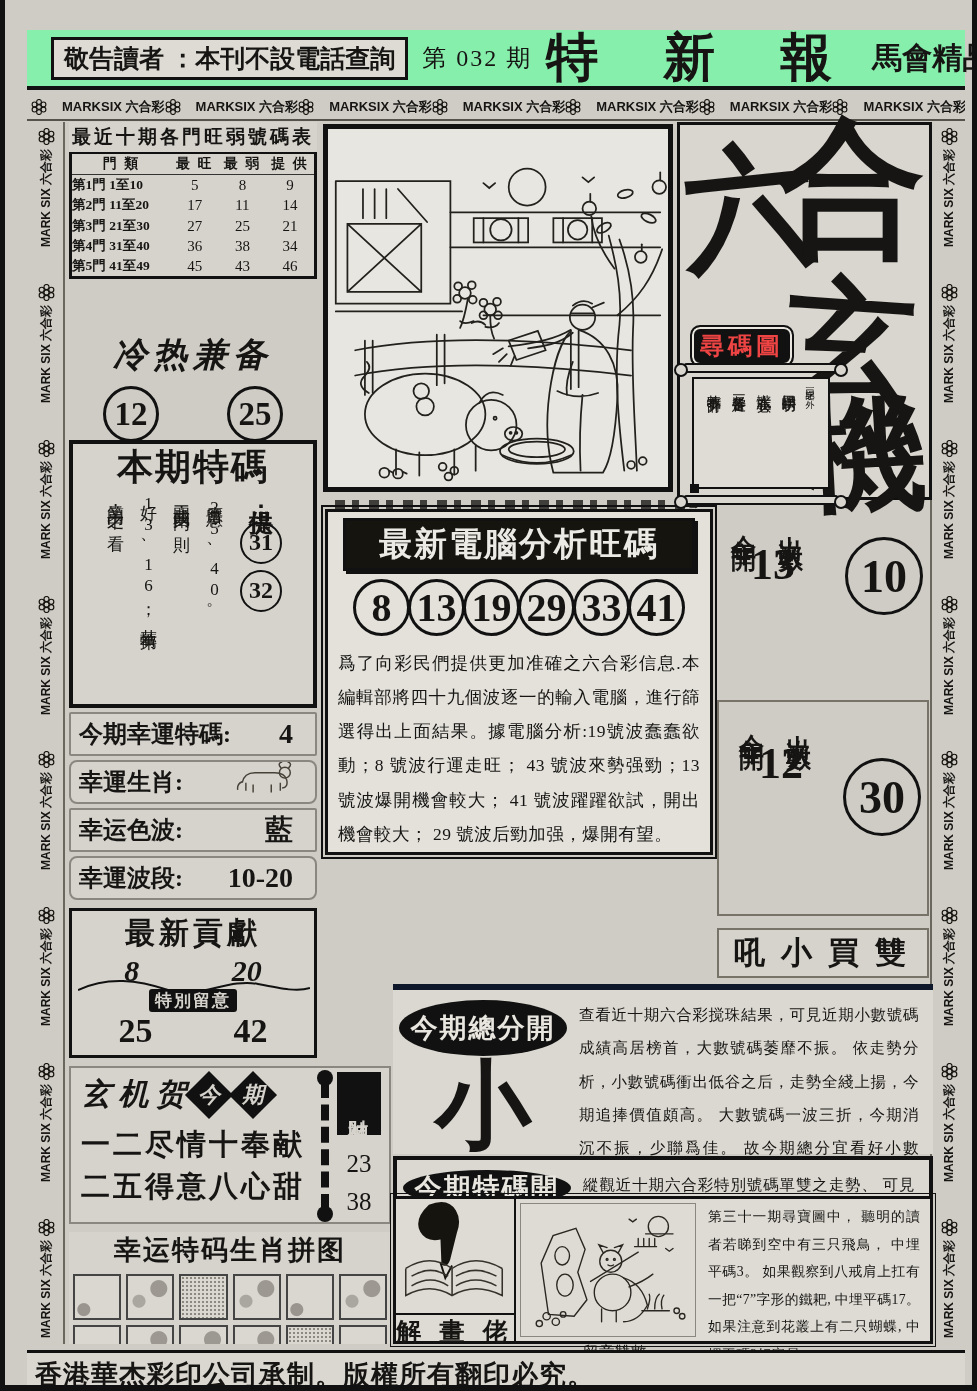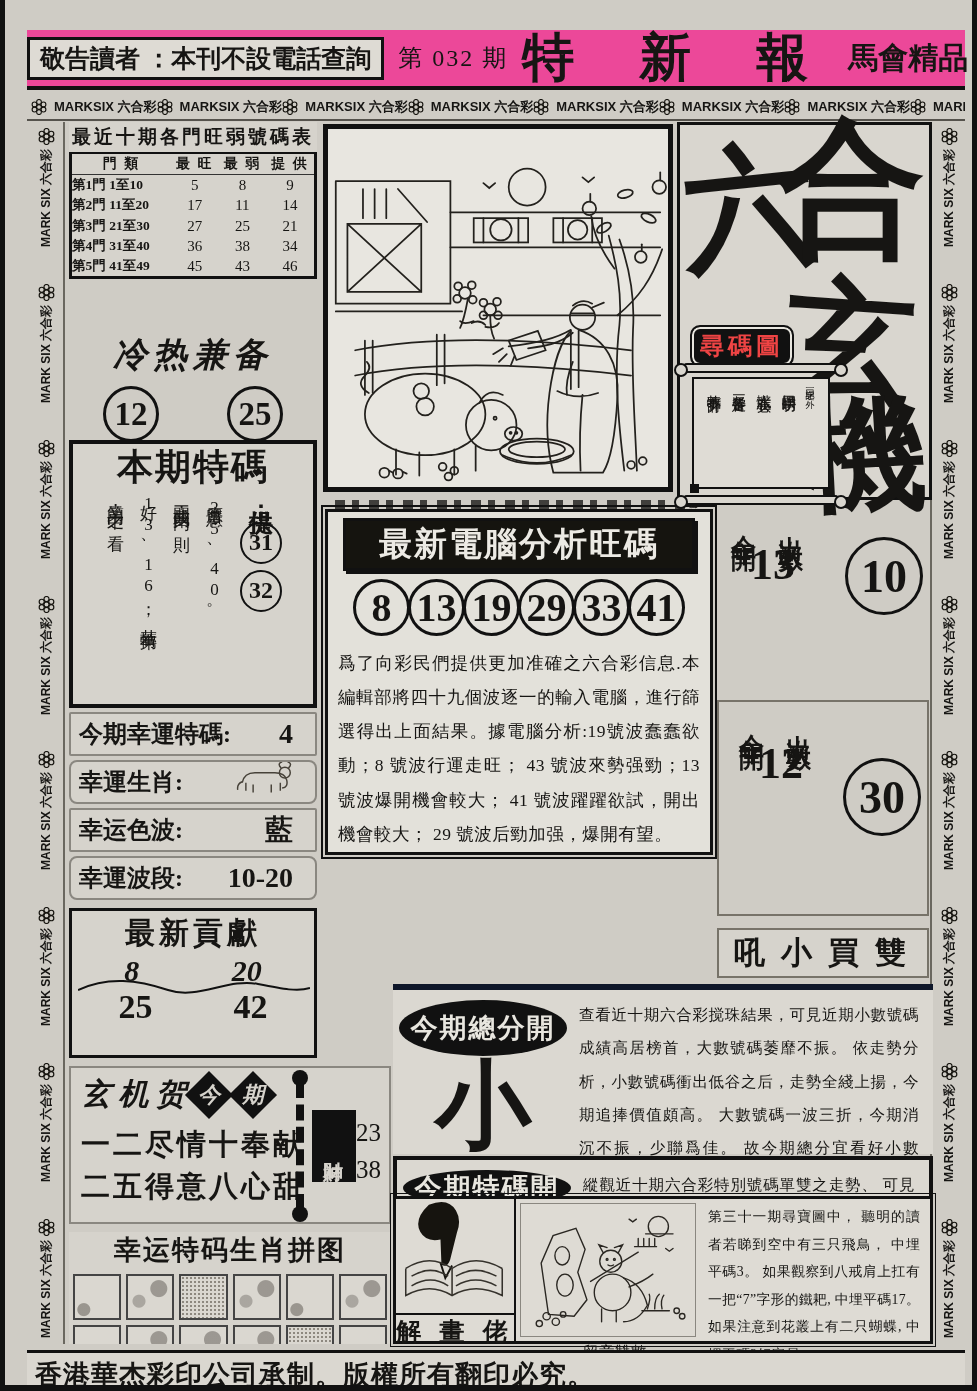--- a/index.html
+++ b/index.html
@@ -4,30 +4,30 @@
 <style>
   html,body{margin:0;padding:0;background:#b9b6af;}
   *{box-sizing:border-box;}
   body{font-family:"Liberation Serif","DejaVu Serif",serif;color:#161513;}
   .page{position:relative;width:977px;height:1391px;background:#cfccc5;overflow:hidden;
         border-left:5px solid #111;border-right:5px solid #111;}
   .abs{position:absolute;}
 
   
   .header{left:22px;top:30px;width:938px;height:60px;display:flex;align-items:center;gap:14px;
-          border-bottom:4px solid #111;background:#ec4899;}
+          border-bottom:4px solid #111;background:#86efac;padding-left:24px;}
   .notice-box{border:3px solid #111;padding:2px 10px;font-size:25px;font-weight:bold;white-space:nowrap;background:#dedbd4;}
   .issue{font-size:24px;white-space:nowrap;letter-spacing:2px;}
   .masthead{font-size:52px;font-weight:bold;letter-spacing:26px;white-space:nowrap;}
   .sub-brand{font-size:30px;font-weight:bold;white-space:nowrap;}
 
   
   .brandstrip{left:22px;top:95px;width:938px;height:26px;display:flex;align-items:center;
               justify-content:space-between;border-bottom:2px solid #55524c;padding:0 4px;overflow:hidden;}
-  .brand-item{display:flex;align-items:center;gap:7px;white-space:nowrap;}
+  .brand-item{display:flex;align-items:center;gap:15px;white-space:nowrap;}
   .brand-item .txt{font-family:"Liberation Sans","DejaVu Sans",sans-serif;font-weight:bold;font-size:13px;
                    font-stretch:condensed;letter-spacing:0;}
   .vstrip{width:36px;display:flex;flex-direction:column;align-items:center;justify-content:space-between;
           padding:6px 0;overflow:hidden;}
   .vstrip-left{left:24px;top:122px;height:1222px;border-right:2px solid #6a675f;}
   .vstrip-right{left:925px;top:122px;height:1222px;border-left:2px solid #6a675f;}
   .vbrand{display:flex;flex-direction:column;align-items:center;gap:4px;}
   .vbrand .txt{writing-mode:vertical-rl;text-orientation:sideways;transform:rotate(180deg);
                font-family:"Liberation Sans","DejaVu Sans",sans-serif;font-weight:bold;font-size:12px;}
   .flower{flex:0 0 auto;}
@@ -83,21 +83,21 @@
   .greet{left:64px;top:1066px;width:322px;height:158px;border:2px solid #8a8780;background:#d6d3cc;padding:6px 10px;}
   .greet-title{display:flex;align-items:center;gap:2px;font-size:30px;font-weight:bold;font-style:italic;}
   .diamond{width:34px;height:34px;background:#111;transform:rotate(45deg);display:inline-flex;
            align-items:center;justify-content:center;margin:0 4px;}
   .diamond span{transform:rotate(-45deg);color:#d6d3cc;font-size:22px;font-weight:bold;}
   .greet-lines{font-size:29px;font-weight:bold;letter-spacing:3px;line-height:1.45;margin-top:8px;}
   .greet-side{position:absolute;right:8px;top:4px;height:148px;display:flex;gap:8px;}
   .dashline{width:8px;position:relative;border-left:8px dashed #111;margin-top:10px;height:128px;}
   .dashline::before,.dashline::after{content:"";position:absolute;left:-12px;width:16px;height:16px;background:#111;border-radius:50%;}
   .dashline::before{top:-12px;} .dashline::after{bottom:-12px;}
-  .greet-right{display:flex;flex-direction:row;align-items:center;}
+  .greet-right{display:flex;flex-direction:column;align-items:center;}
   .cai-box{width:44px;height:72px;background:#111;color:#d6d3cc;display:flex;align-items:center;
            justify-content:center;}
   .cai-box .vtext{font-size:20px;font-weight:bold;color:#d6d3cc;}
   .greet-nums{font-size:25px;line-height:1.5;margin-top:10px;text-align:center;}
 
   .puzzle{left:64px;top:1232px;width:322px;height:112px;background:#d6d3cc;overflow:hidden;}
   .puzzle-in{position:absolute;left:0;top:0;width:322px;}
   .puzzle-title{font-size:27px;font-weight:900;text-align:center;letter-spacing:2px;
                 font-family:"Liberation Sans","DejaVu Sans",sans-serif;}
   .pgrid{display:grid;grid-template-columns:repeat(6,1fr);gap:5px;padding:6px 4px;}
@@ -641,20 +641,21 @@
 
   <div class="contrib">
     <div class="t">最新貢獻</div>
     <div class="toprow">
       <span>8</span>
       <span>20</span>
       <svg class="wave" width="232" height="22" viewBox="0 0 232 22">
         <path d="M0 14 C30 0 60 4 90 14 C120 24 150 2 180 8 C205 13 220 16 232 12" fill="none" stroke="#111" stroke-width="2"></path>
       </svg>
     </div>
+    <div><span class="note">特別留意</span></div>
     <div class="botrow">
       <span>25</span>
       <span>42</span>
     </div>
   </div>
 
   <div class="abs greet">
     <div class="greet-title">
       <span>玄 机 贺</span>
       <span class="diamond">

